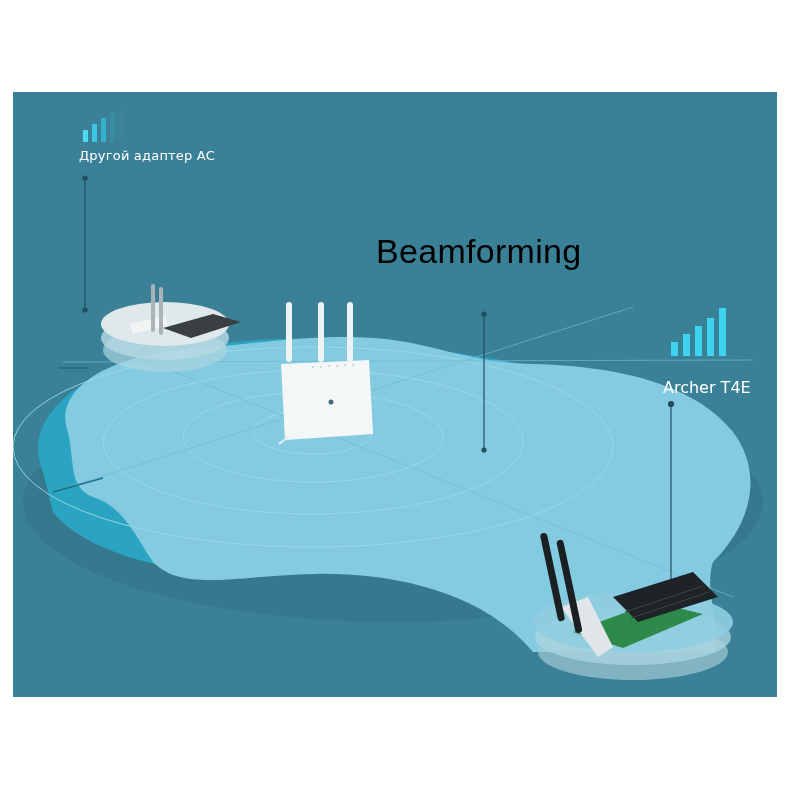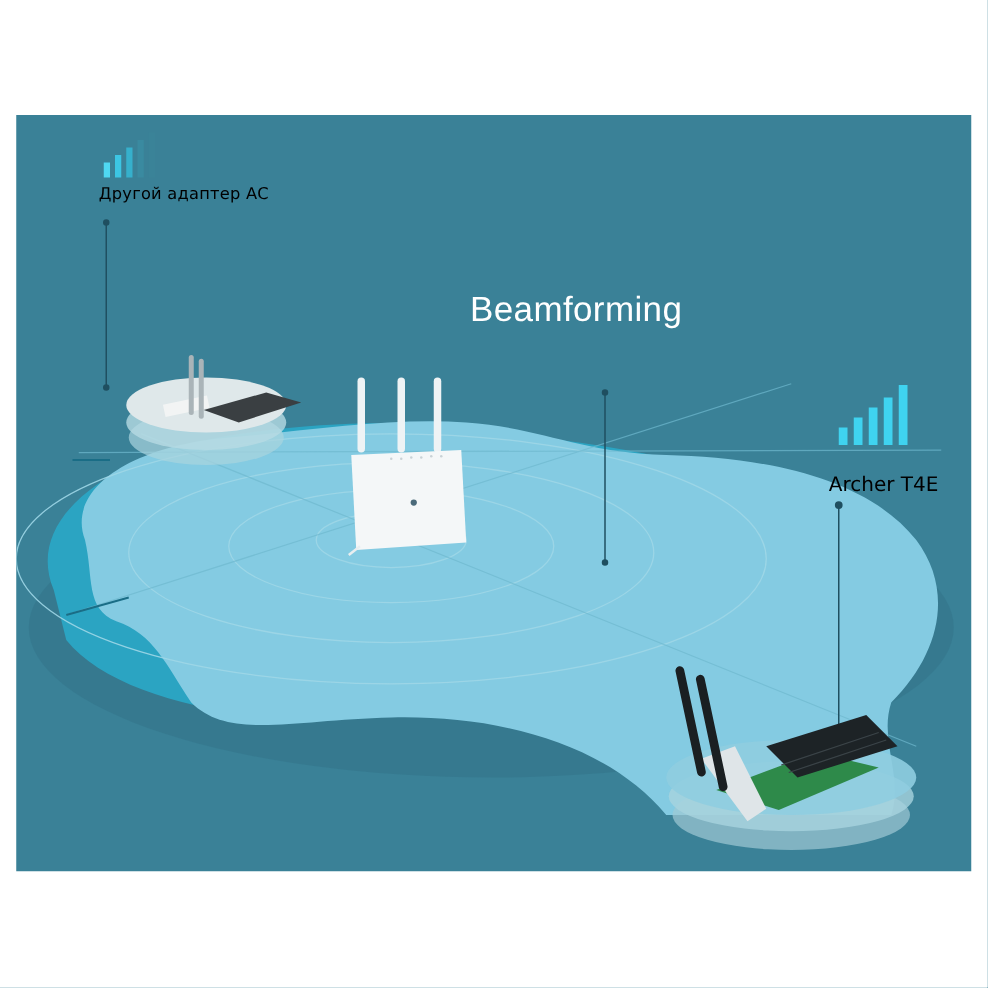--- a/index.html
+++ b/index.html
@@ -1,22 +1,22 @@
 <!DOCTYPE html>
 <html><head>
 <meta charset="utf-8">
 <style>
   html, body { margin: 0; padding: 0; background: #ffffff; }
   body { width: 790px; height: 790px; position: relative; overflow: hidden; font-family: "DejaVu Sans", "Liberation Sans", sans-serif; }
   .panel { position: absolute; left: 13px; top: 92px; width: 764px; height: 605px; background: #3a8197; overflow: hidden; }
   .scene { position: absolute; left: 0; top: 0; width: 764px; height: 605px; }
-  .label { position: absolute; color: #000000; white-space: nowrap; text-align: right; }
+  .label { position: absolute; color: #ffffff; white-space: nowrap; text-align: right; }
   .label-other { left: 66px; top: 56px; font-size: 13px; font-weight: 400; letter-spacing: 0.2px; }
   .label-t4e { left: 650px; top: 286px; font-size: 16px; }
-  .title { position: absolute; left: 363px; top: 140px; font-size: 28px; color: #ffffff; font-family: "Liberation Sans", sans-serif; font-weight: 300; letter-spacing: 0.3px; }
+  .title { position: absolute; left: 363px; top: 140px; font-size: 34px; color: #000000; font-family: "Liberation Sans", sans-serif; font-weight: 300; letter-spacing: 0.3px; }
   .bars { position: absolute; display: flex; align-items: flex-end; gap: 4px; }
   .bars span { display: block; width: 6px; }
   .bars-other { left: 70px; top: 14px; height: 36px; }
   .bars-other span { width: 5px; gap: 3px; }
   .bars-t4e { left: 658px; top: 212px; height: 52px; gap: 5px; }
   .bars-t4e span { width: 7px; }
 </style>
 </head>
 <body>
 

